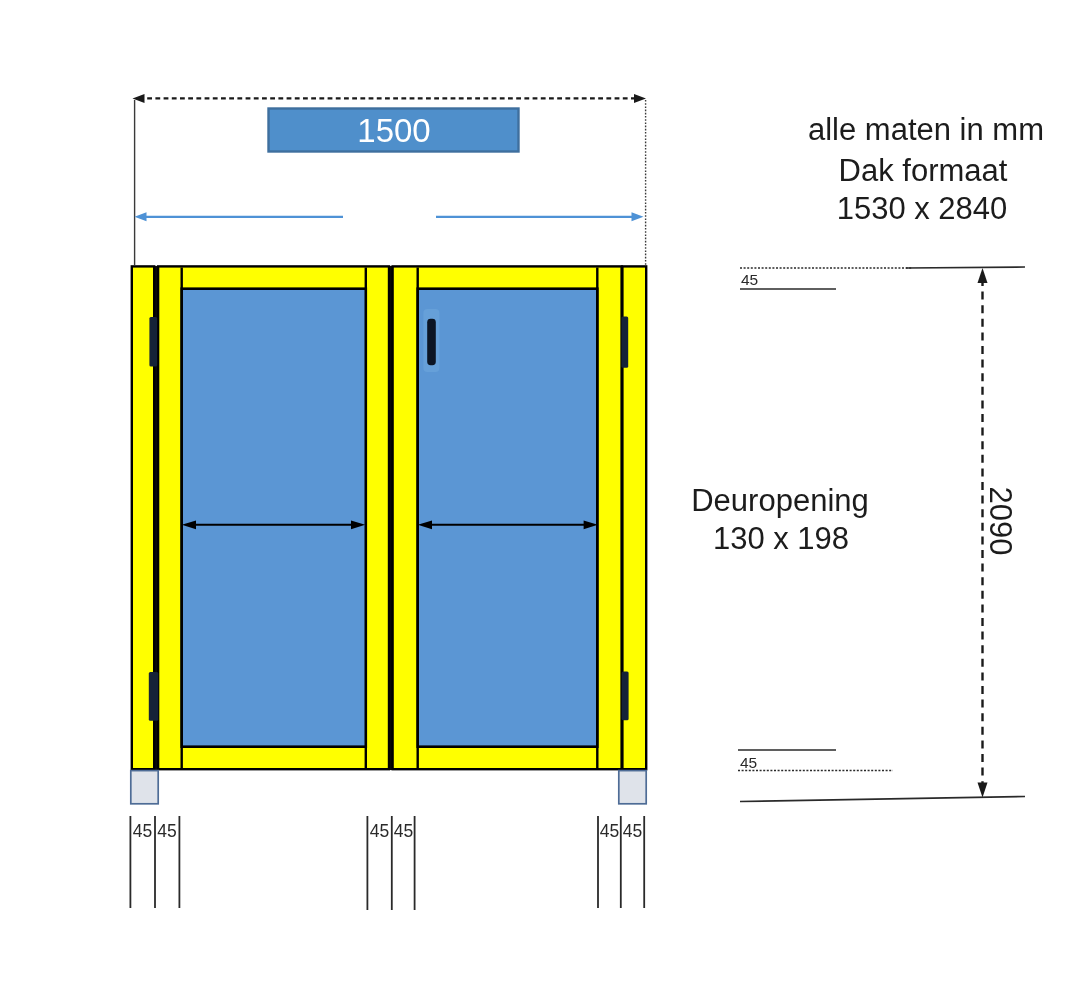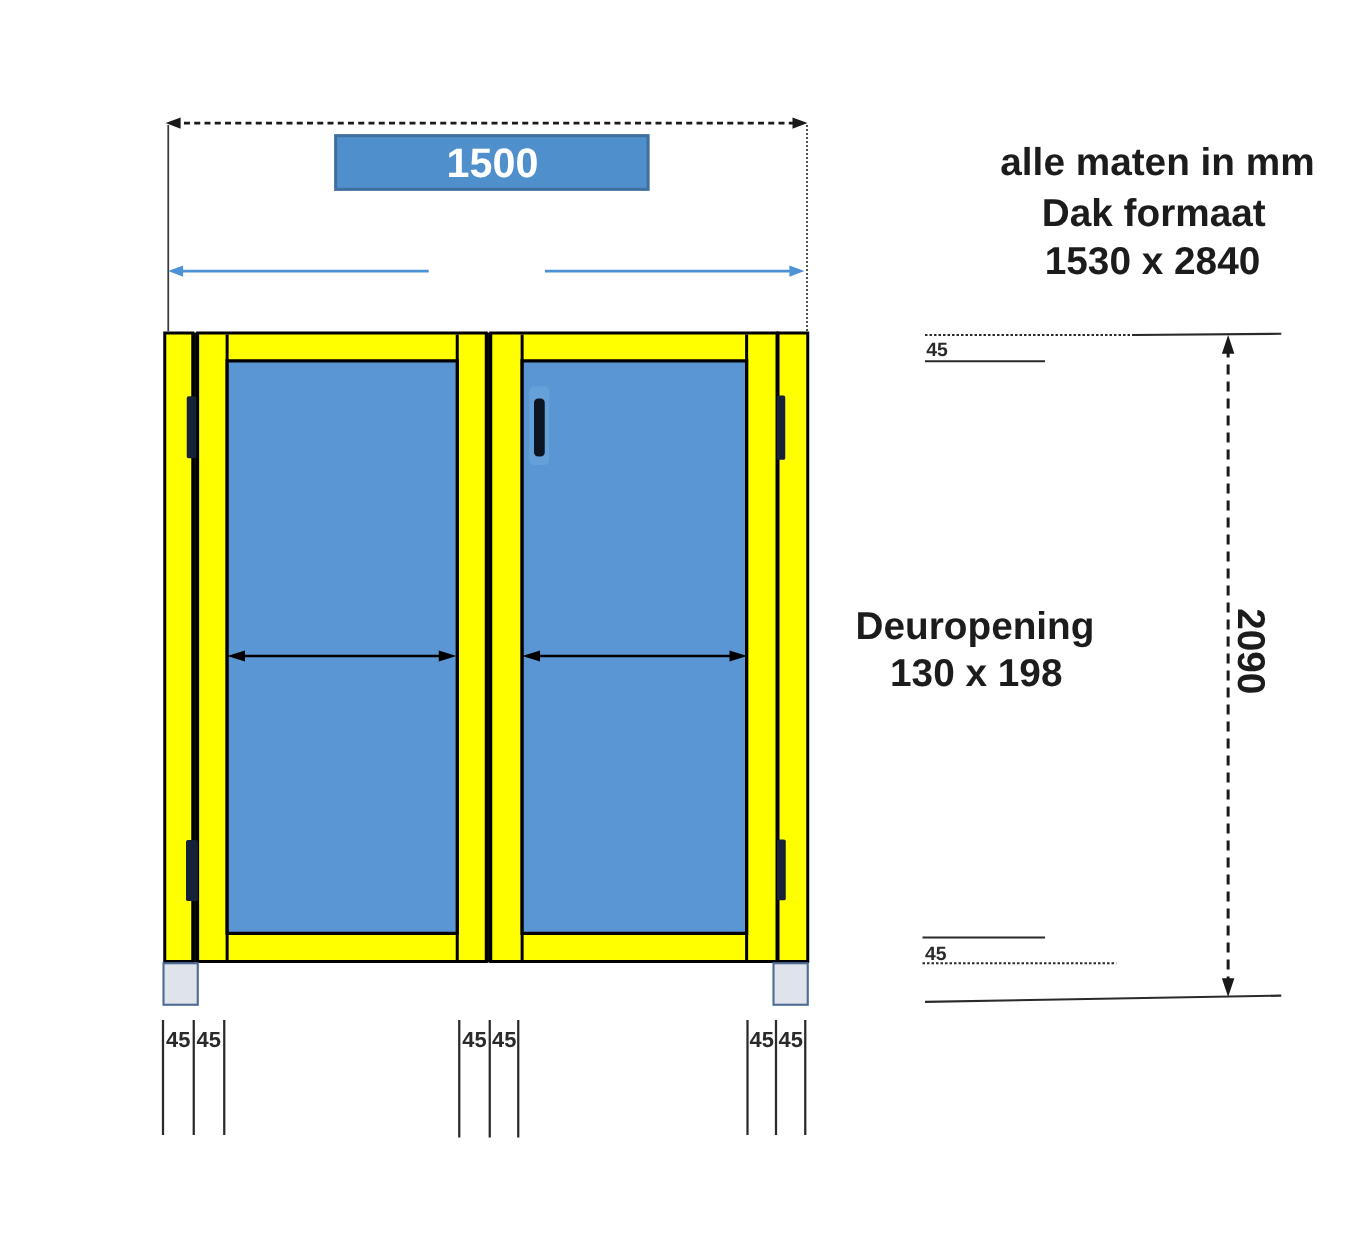--- a/index.html
+++ b/index.html
@@ -1,17 +1,17 @@
 <!DOCTYPE html>
 <html><head>
 <meta charset="utf-8">
 <style>
   html,body{margin:0;padding:0;background:#ffffff;}
   .stage{position:relative;width:1080px;height:1006px;background:#ffffff;overflow:hidden;
-         font-family:"Liberation Sans", sans-serif;font-weight:bold;}
+         font-family:"Liberation Sans", sans-serif;}
   svg{position:absolute;left:0;top:0;}
   text{font-family:"Liberation Sans", sans-serif;}
 </style>
 </head>
 <body>
 <div class="stage">
 <svg width="1080" height="1006" viewBox="0 0 1080 1006">
 
   <g>
     <line x1="139" y1="98.4" x2="639" y2="98.4" stroke="#1a1a1a" stroke-width="2.2" stroke-dasharray="4.8,3.4"></line>

